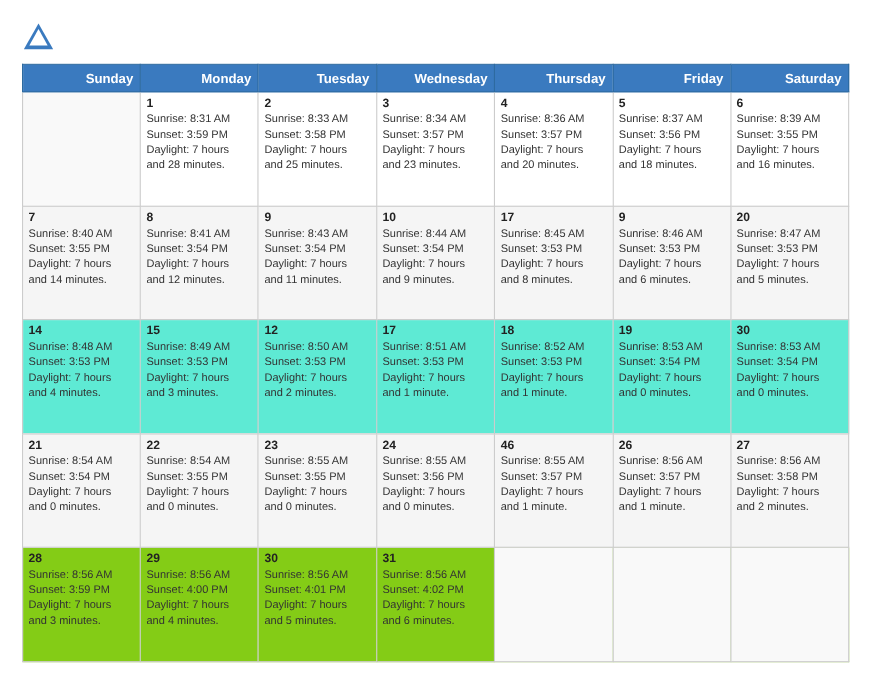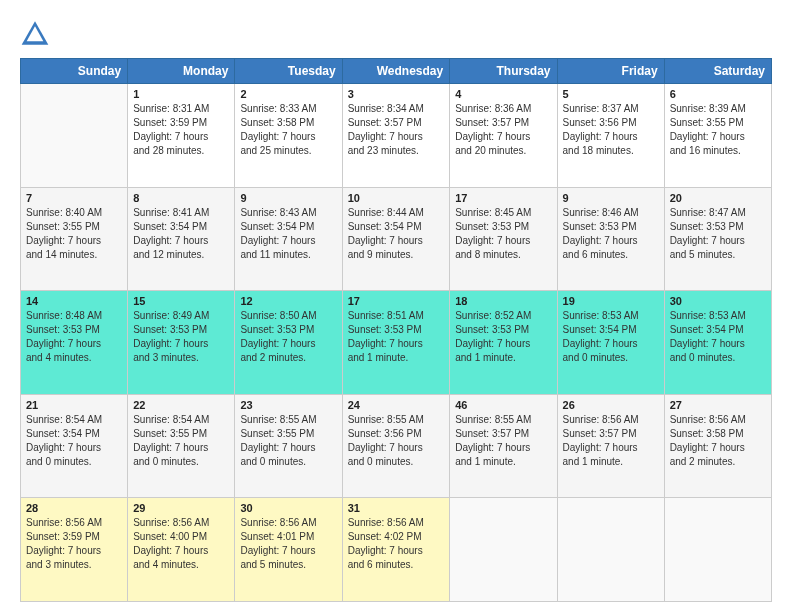--- a/index.html
+++ b/index.html
@@ -243,21 +243,21 @@
           </td>
           <td>
             <span class="day-num">26</span>
             <div class="day-info">Sunrise: 8:56 AM<br>Sunset: 3:57 PM<br>Daylight: 7 hours<br>and 1 minute.</div>
           </td>
           <td>
             <span class="day-num">27</span>
             <div class="day-info">Sunrise: 8:56 AM<br>Sunset: 3:58 PM<br>Daylight: 7 hours<br>and 2 minutes.</div>
           </td>
         </tr>
-        <tr style="background: #fef9c3;">
+        <tr style="background: #84cc16;">
           <td>
             <span class="day-num">28</span>
             <div class="day-info">Sunrise: 8:56 AM<br>Sunset: 3:59 PM<br>Daylight: 7 hours<br>and 3 minutes.</div>
           </td>
           <td>
             <span class="day-num">29</span>
             <div class="day-info">Sunrise: 8:56 AM<br>Sunset: 4:00 PM<br>Daylight: 7 hours<br>and 4 minutes.</div>
           </td>
           <td>
             <span class="day-num">30</span>

